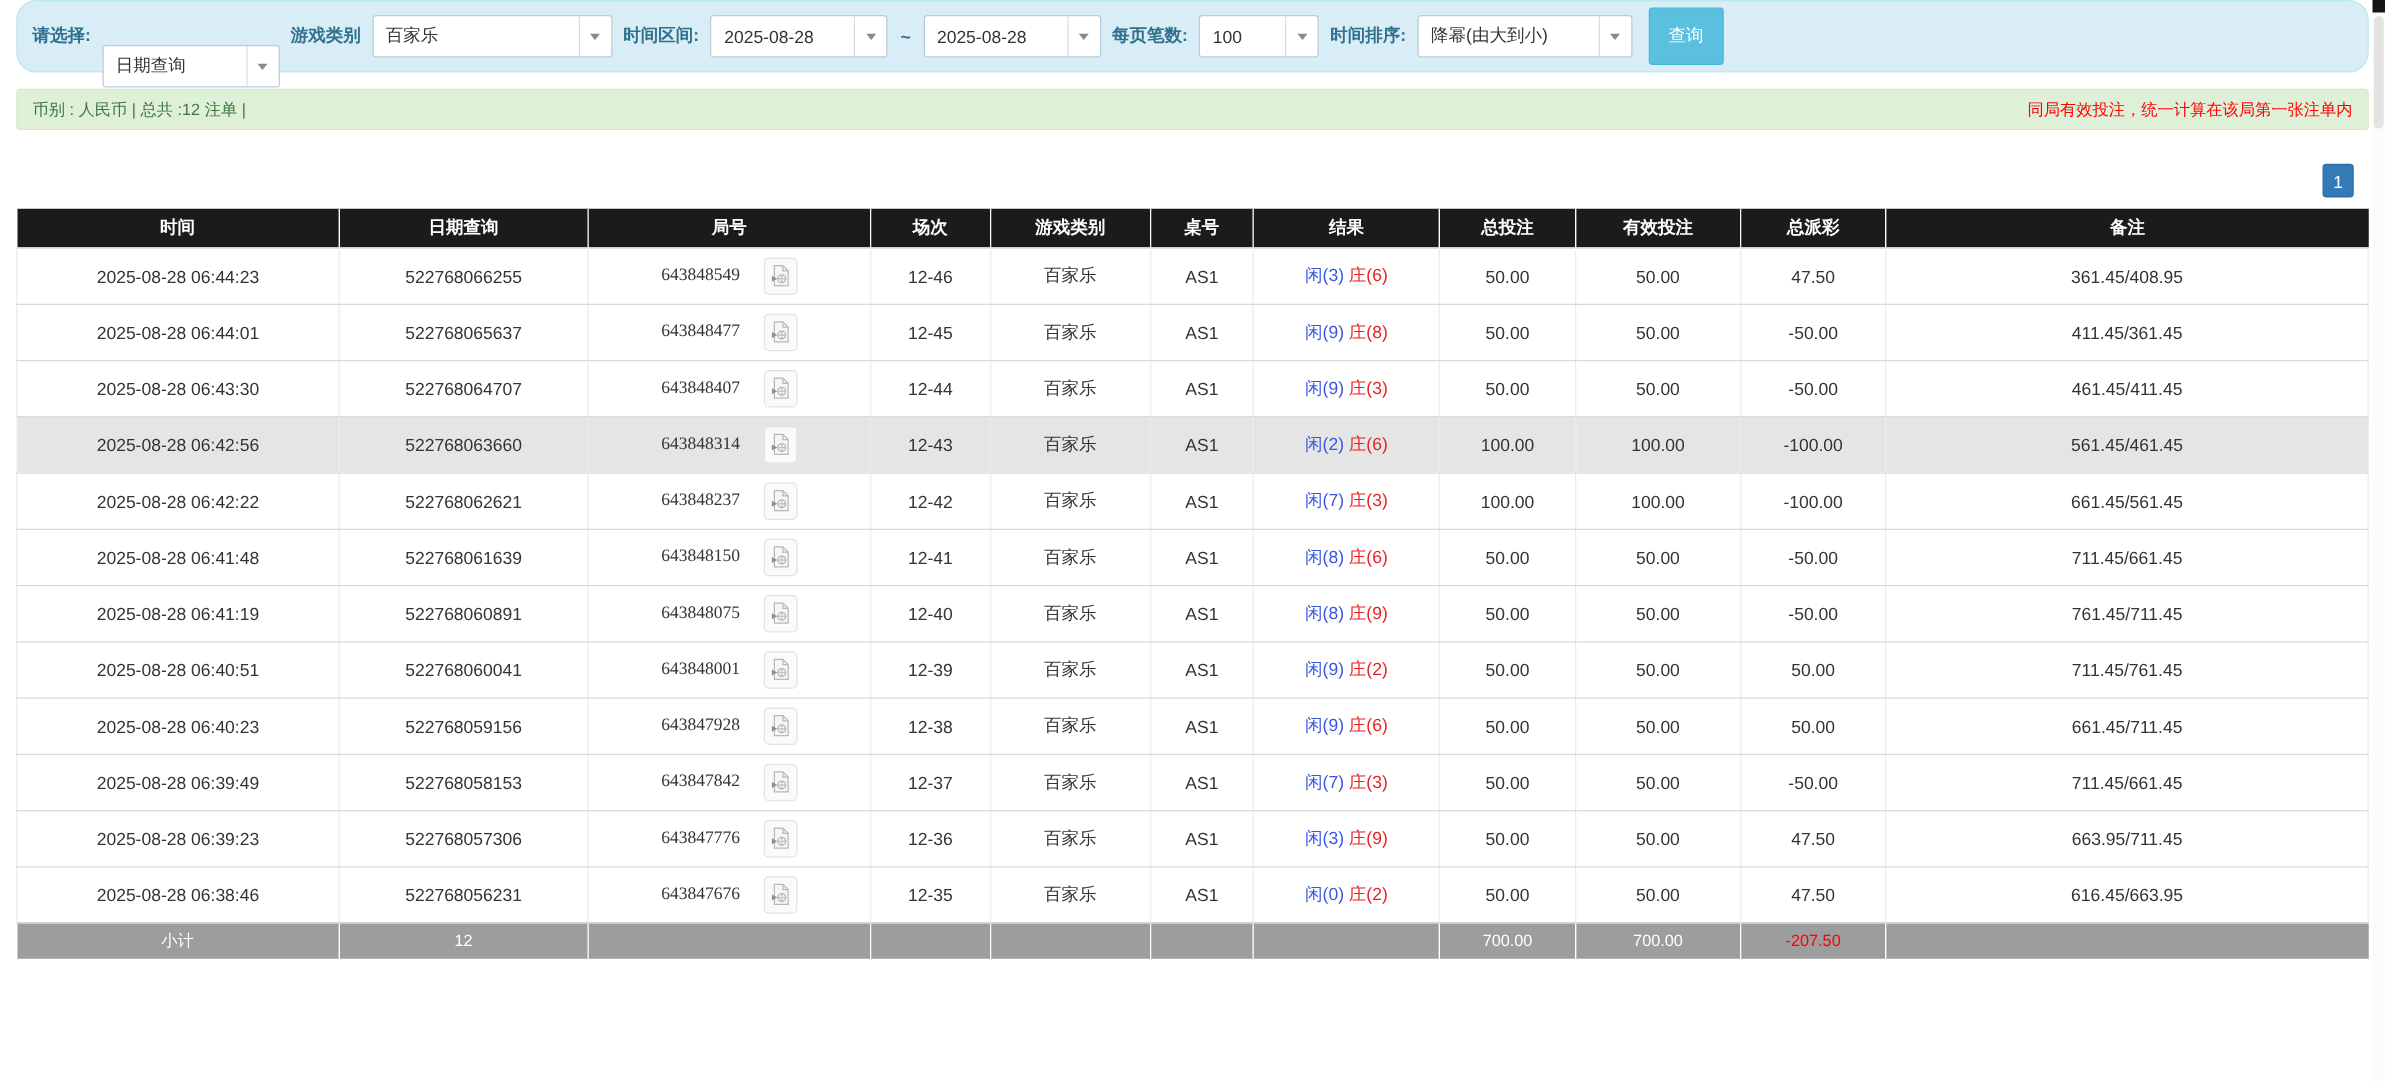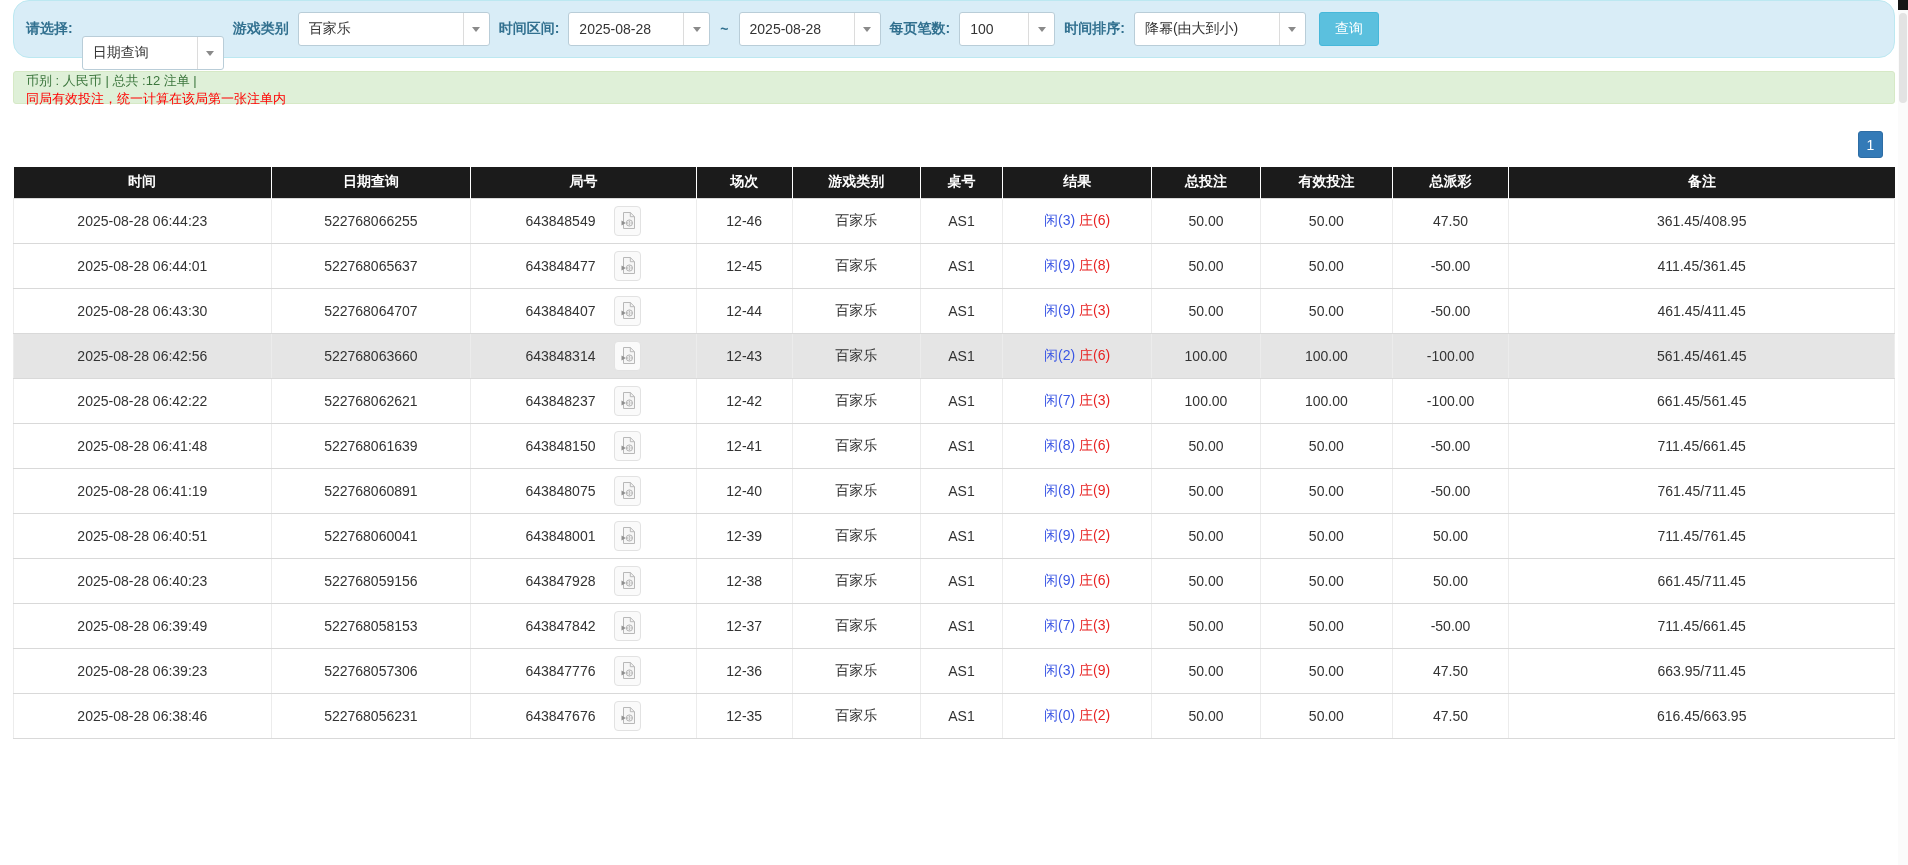--- a/index.html
+++ b/index.html
@@ -32,29 +32,29 @@
   }
   .select .sel-arrow::after {
     content:""; width:0; height:0;
     border-left:4px solid transparent; border-right:4px solid transparent;
     border-top:5px solid #8a8a8a;
   }
   .w-query { width:142px;margin-top:48px; } .w-game { width:192px; } .w-date { width:142px; }
   .w-size { width:96px; } .w-sort { width:172px; }
   .search-btn {
     background:#5bc0de; border:1px solid #46b8da; color:#fff; font-size:14px;
-    height:34px; padding:0 15px; border-radius:3px; cursor:pointer; margin-left:4px;
+    height:46px; padding:0 15px; border-radius:3px; cursor:pointer; margin-left:4px;
     font-family:inherit;
   }
 
   
   .info-bar {
     margin-top:13px; background:#dff0d8; border:1px solid #d6e9c6; border-radius:3px;
-    height:33px; display:flex; justify-content:space-between;
-    padding:0 12px; font-size:13px;flex-direction:column;
+    height:33px; display:flex; align-items:center; justify-content:space-between;
+    padding:0 12px; font-size:13px;
   }
   .info-left { color:#3c763d; }
   .info-right { color:#ff0000; }
 
   
   .pager-row { display:flex; justify-content:flex-end; margin:27px 12px 9px 0; }
   .page-btn {
     min-width:25px; height:27px; background:#337ab7; border:1px solid #2e6da4;
     color:#fff; font-size:14px; border-radius:3px; cursor:pointer; font-family:inherit;
   }
@@ -73,21 +73,21 @@
   tbody tr.row td {
     height:45px; text-align:center; background:#fff; color:#333;
     border-bottom:1px solid #d9d9d9; border-right:1px solid #ececec;
   }
   tbody tr.row td:first-child { border-left:1px solid #ececec; }
   tbody tr.row:first-child td { border-top:1px solid #d9d9d9; }
   tbody tr.hl td { background:#e5e5e5; }
   .res-p { color:#3a56e4; } .res-b { color:#e82222; }
   td.bet-total { color:#337ab7; cursor:pointer; }
   td.neg { color:#ff0000; }
-  .round-wrap { display:inline-flex; align-items:center; gap:19px; }
+  .round-wrap { display:inline-flex; align-items:center; gap:19px;font-family:Liberation Serif, serif; }
   .icon-btn {
     display:inline-flex; width:27px; height:30px; background:#fafafa;
     border:1px solid #e2e2e2; border-radius:4px; align-items:center; justify-content:center;
     cursor:pointer;
   }
   tr.total td {
     background:#9d9d9d; color:#fff; height:30px; text-align:center;
     border-right:1px solid #fff; border-bottom:3px solid #fff; font-size:13px;
   }
   tr.total td:last-child { border-right:none; }
@@ -498,20 +498,33 @@
             </span></td>
           <td>12-35</td>
           <td>百家乐</td>
           <td>AS1</td>
           <td><span class="res-p">闲(0)</span> <span class="res-b">庄(2)</span></td>
           <td class="bet-total">50.00</td>
           <td>50.00</td>
           <td>47.50</td>
           <td>616.45/663.95</td>
         </tr>
+        <tr class="total">
+          <td>小计</td>
+          <td>12</td>
+          <td></td>
+          <td></td>
+          <td></td>
+          <td></td>
+          <td></td>
+          <td>700.00</td>
+          <td>700.00</td>
+          <td class="neg">-207.50</td>
+          <td></td>
+        </tr>
       </tbody>
   </table>
 
 </div>
 
 <div class="vscroll">
   <div class="sb-btn"></div>
   <div class="sb-thumb"></div>
 </div>
 

